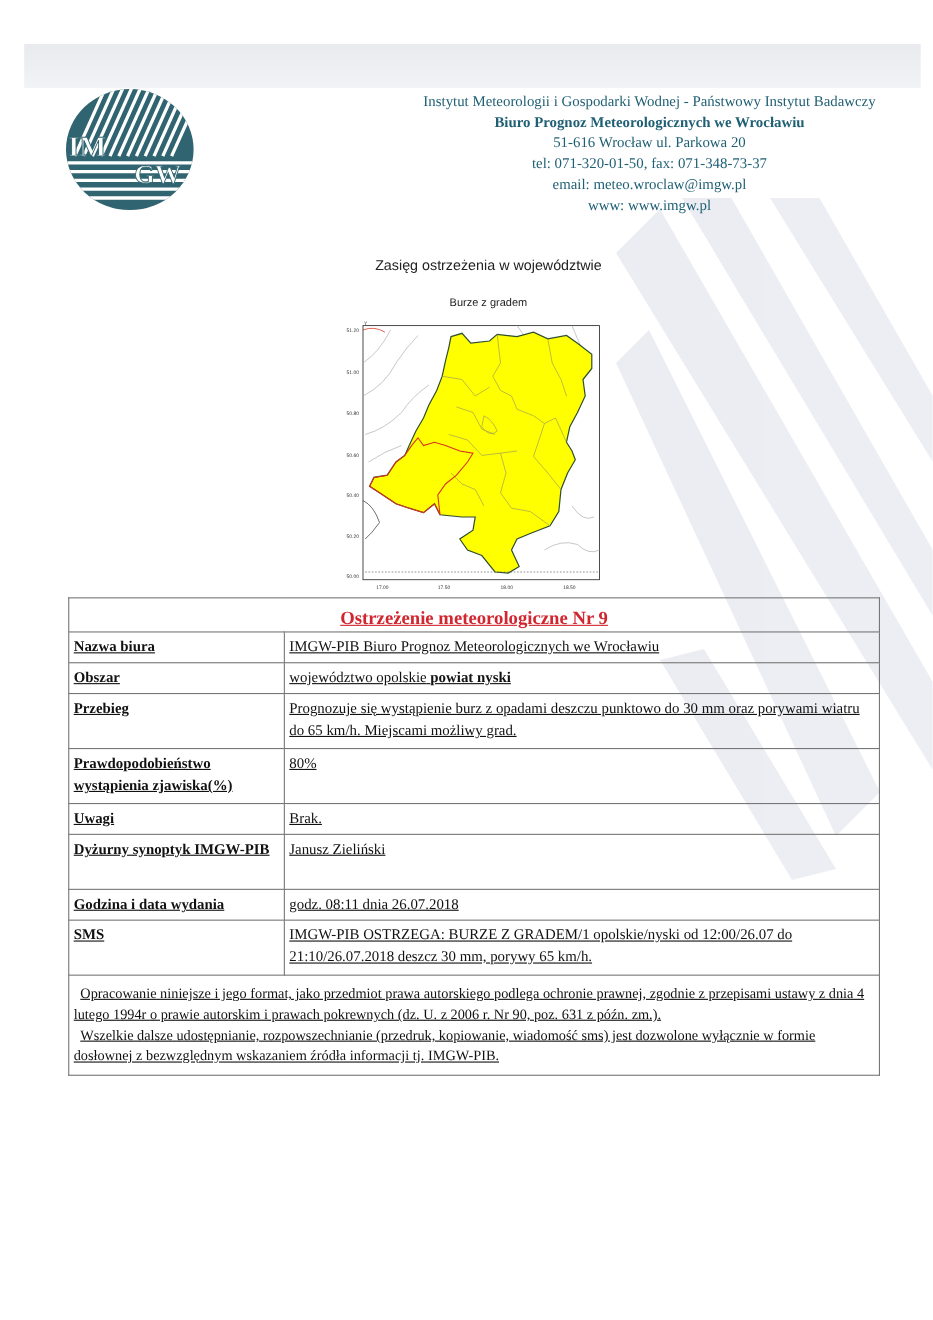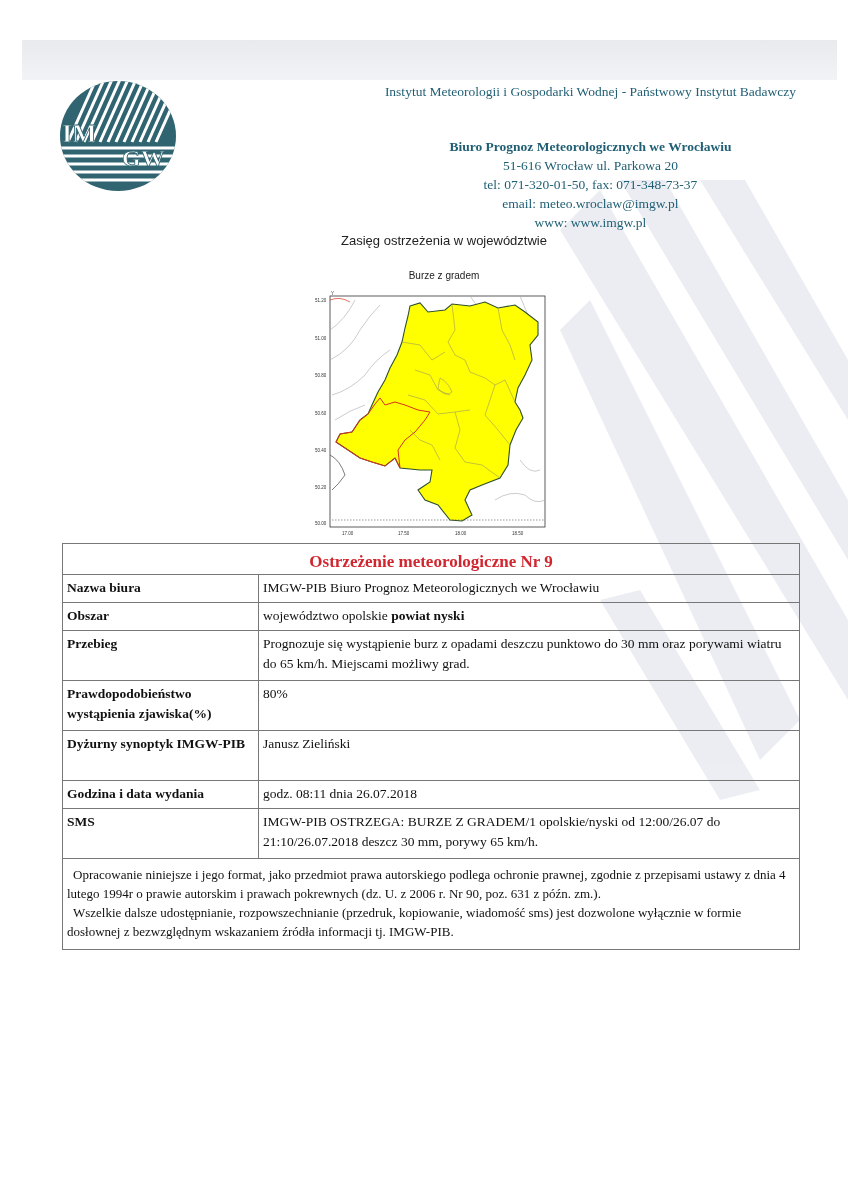--- a/index.html
+++ b/index.html
@@ -1,26 +1,26 @@
 <!DOCTYPE html>
 <html><head>
 <meta charset="utf-8">
 <style>
   html, body { margin: 0; padding: 0; }
   body { width: 848px; height: 1200px; background: #ffffff; position: relative; overflow: hidden; font-family: "Liberation Sans", sans-serif; }
   .band { position: absolute; left: 22px; top: 40px; width: 815px; height: 40px; background: linear-gradient(#e9eaee, #f2f3f6); }
   .stripes { position: absolute; left: 0; top: 0; width: 848px; height: 1200px; }
   .logo { position: absolute; left: 58px; top: 80px; width: 120px; height: 112px; }
   .header-text { position: absolute; right: 52px; top: 82px; text-align: center; color: #1f5f74; font-size: 13.5px; line-height: 19px; font-family: Liberation Serif, serif; }
-  .header-text .bold { font-weight: bold; margin-top: 36px; }
+  .header-text .bold { font-weight: bold; }
   .map-title { position: absolute; left: 0; width: 848px; top: 233px; text-align: center; font-size: 13px; color: #222; margin-left: 20px; }
   .map-subtitle { position: absolute; left: 0; width: 848px; top: 270px; text-align: center; font-size: 10px; color: #222; margin-left: 20px; }
   .map-svg { position: absolute; left: 300px; top: 285px; width: 260px; height: 260px; }
   table.warn { position: absolute; left: 62px; top: 543px; width: 738px; border-collapse: collapse; font-family: "Liberation Serif", serif; font-size: 13.5px; color: #111; }
-  table.warn td { border: 1.3px solid #777; padding: 3px 4px 4px 4px; vertical-align: top; line-height: 20px; }
+  table.warn td { border: 1.3px solid #777; padding: 3px 4px 4px 4px; vertical-align: top; line-height: 20px; text-decoration: underline; }
   table.warn td.lab { width: 187px; font-weight: bold; }
   table.warn .title-cell { text-align: center; color: #d1262f; font-weight: bold; font-size: 17px; padding: 8px 0 2px 0; }
   table.warn td.foot { font-size: 13px; padding: 6px 4px 8px 4px; line-height: 19px; }
   .foot p { margin: 0; text-indent: 6px; }
 </style>
 </head>
 <body>
 
 <div class="band"></div>
 
@@ -143,20 +143,24 @@
   </tr>
   <tr>
     <td class="lab" style="height:42px">Przebieg</td>
     <td>Prognozuje się wystąpienie burz z opadami deszczu punktowo do 30 mm oraz porywami wiatru do 65 km/h. Miejscami możliwy grad.</td>
   </tr>
   <tr>
     <td class="lab" style="height:42px">Prawdopodobieństwo wystąpienia zjawiska(%)</td>
     <td>80%</td>
   </tr>
   <tr>
+    <td class="lab">Uwagi</td>
+    <td>Brak.</td>
+  </tr>
+  <tr>
     <td class="lab" style="height:42px">Dyżurny synoptyk IMGW-PIB</td>
     <td>Janusz Zieliński</td>
   </tr>
   <tr>
     <td class="lab">Godzina i data wydania</td>
     <td>godz. 08:11 dnia 26.07.2018</td>
   </tr>
   <tr>
     <td class="lab" style="height:42px">SMS</td>
     <td>IMGW-PIB OSTRZEGA: BURZE Z GRADEM/1 opolskie/nyski od 12:00/26.07 do 21:10/26.07.2018 deszcz 30 mm, porywy 65 km/h.</td>

